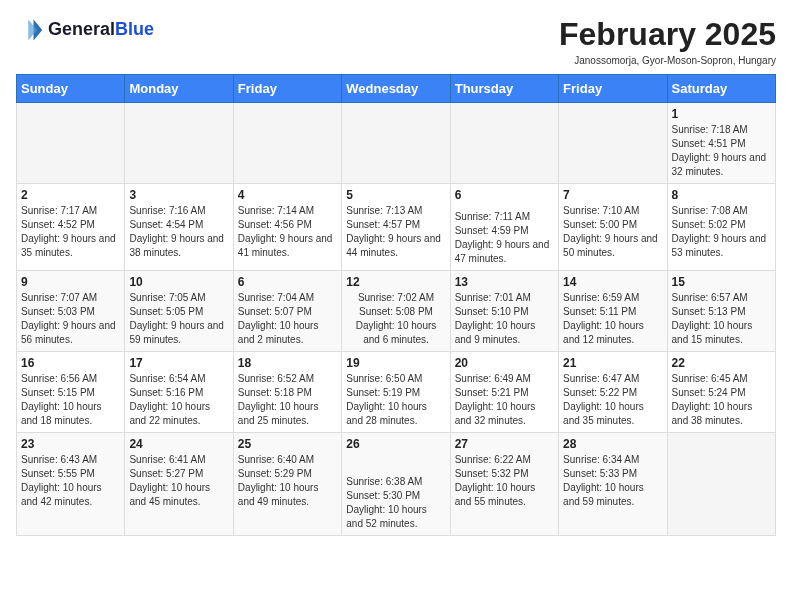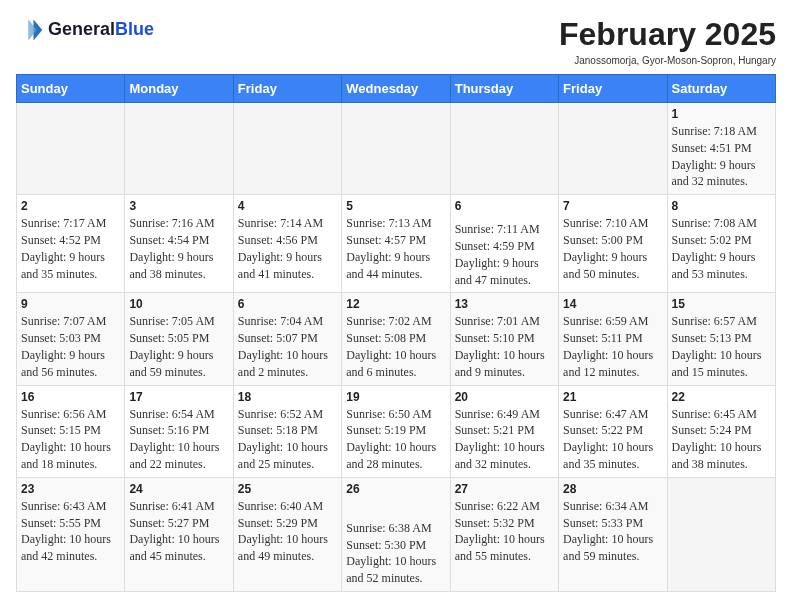--- a/index.html
+++ b/index.html
@@ -80,24 +80,23 @@
       background: #f9f9f9;
     }
     .day-num {
       font-size: 12px;
       font-weight: bold;
       color: #222;
       display: block;
       margin-bottom: 2px;
     }
     .day-detail {
-      font-size: 12px;
+      font-size: 10px;
       color: #333;
       line-height: 1.4;
-      font-family: Liberation Serif, serif;
     }
     .empty-cell {
       background: #f5f5f5 !important;
     }
   </style>
 </head>
 <body>
 
 <div class="header-area">
   <div class="logo">
@@ -200,21 +199,21 @@
 Daylight: 9 hours and 59 minutes.</div>
         </td>
         <td>
           <span class="day-num">6</span>
           <div class="day-detail" style="white-space: pre-line;">Sunrise: 7:04 AM
 Sunset: 5:07 PM
 Daylight: 10 hours and 2 minutes.</div>
         </td>
         <td>
           <span class="day-num">12</span>
-          <div class="day-detail" style="white-space: pre-line;">Sunrise: 7:02 AM
+          <div class="day-detail" style="white-space: pre-line; text-align: center;">Sunrise: 7:02 AM
 Sunset: 5:08 PM
 Daylight: 10 hours and 6 minutes.</div>
         </td>
         <td>
           <span class="day-num">13</span>
           <div class="day-detail" style="white-space: pre-line;">Sunrise: 7:01 AM
 Sunset: 5:10 PM
 Daylight: 10 hours and 9 minutes.</div>
         </td>
         <td>

